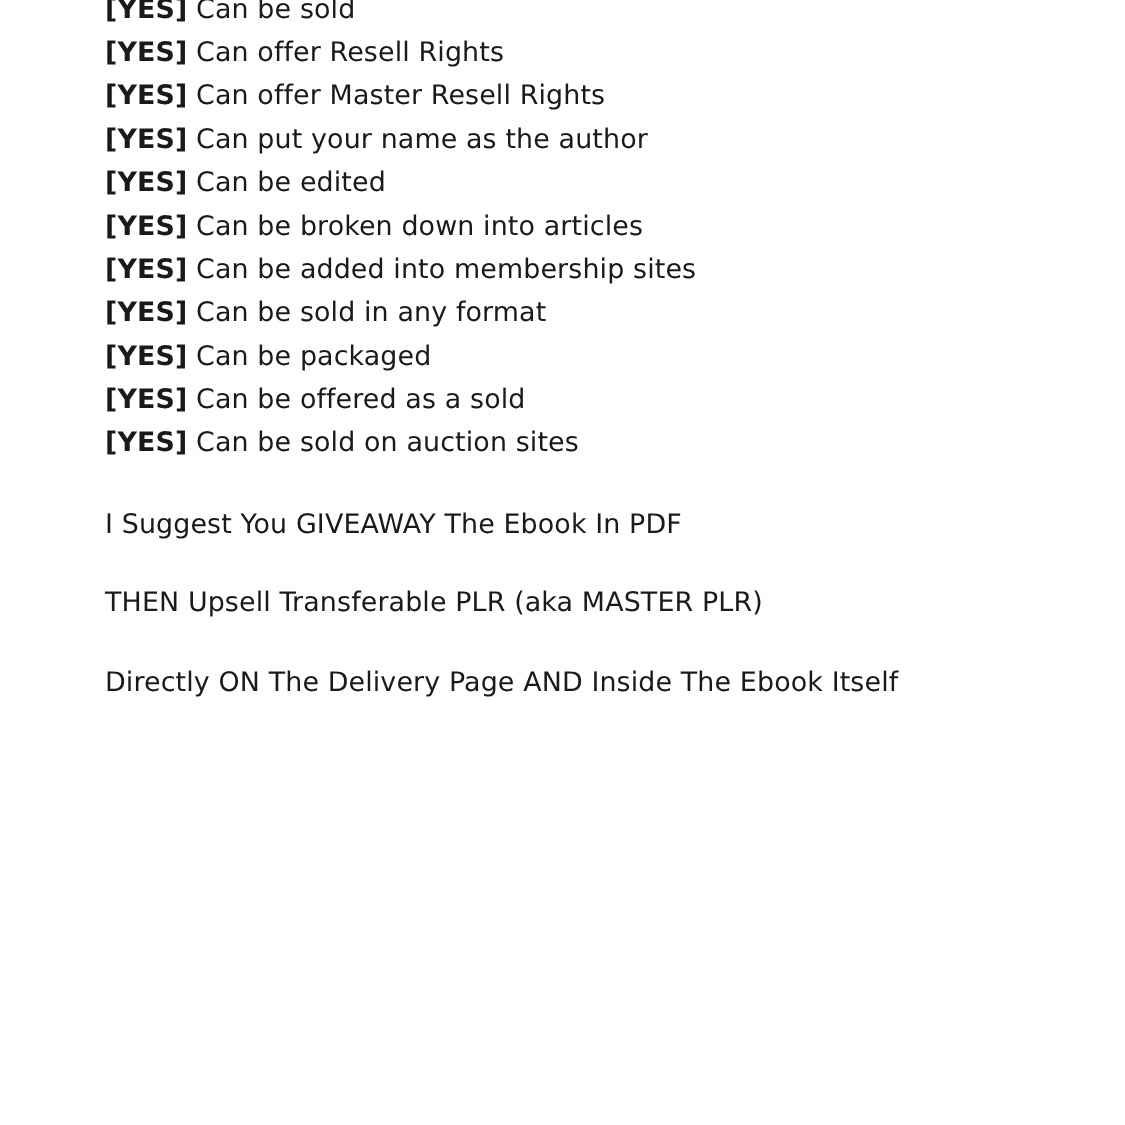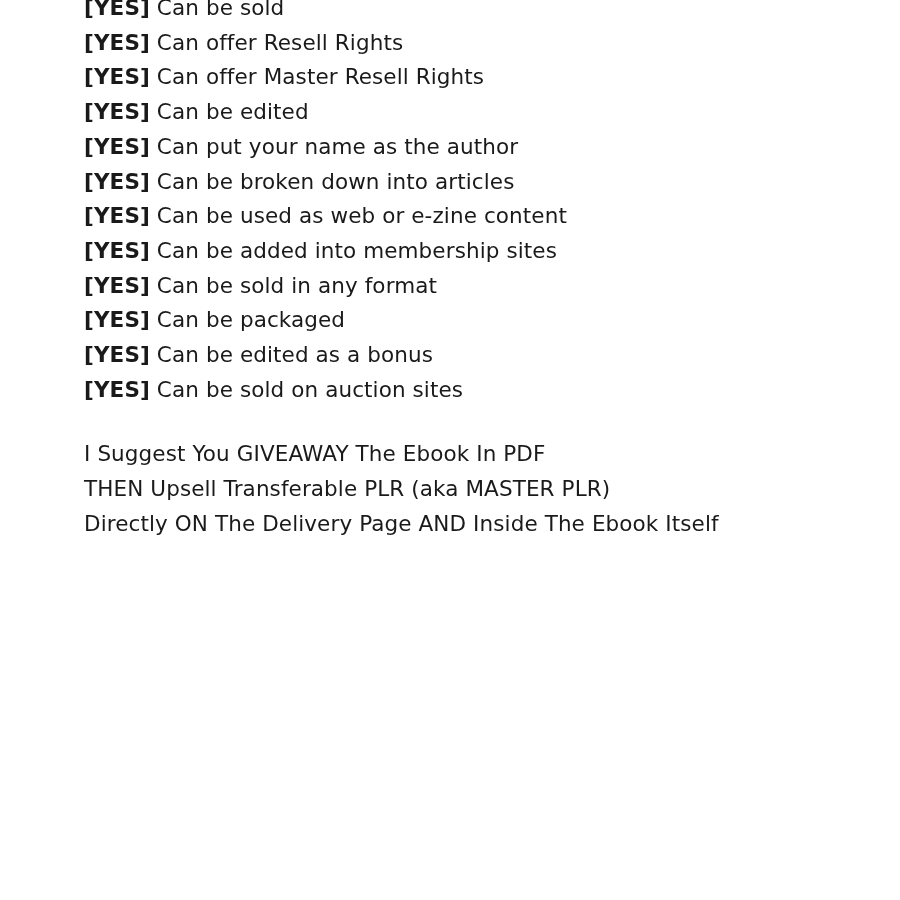--- a/index.html
+++ b/index.html
@@ -46,20 +46,21 @@
     display: inline;
   }
   .closing {
     margin-top: 30px;
   }
   .closing-line {
     font-size: 21.5px;
     line-height: 34.7px;
     white-space: nowrap;
     letter-spacing: 0.1px;
+    margin-top: 29px;
   }
 </style>
 </head>
 <body>
 
 <div class="page">
 
   <ul class="rights-list">
     <li class="rights-item">
       <span class="tag"><span class="tag-text">[YES]</span></span>
@@ -68,49 +69,45 @@
     <li class="rights-item">
       <span class="tag"><span class="tag-text">[YES]</span></span>
       <span class="rights-text">Can offer Resell Rights</span>
     </li>
     <li class="rights-item">
       <span class="tag"><span class="tag-text">[YES]</span></span>
       <span class="rights-text">Can offer Master Resell Rights</span>
     </li>
     <li class="rights-item">
       <span class="tag"><span class="tag-text">[YES]</span></span>
+      <span class="rights-text">Can put your name as the author</span>
+    </li>
+    <li class="rights-item">
+      <span class="tag"><span class="tag-text">[YES]</span></span>
       <span class="rights-text">Can be edited</span>
     </li>
     <li class="rights-item">
       <span class="tag"><span class="tag-text">[YES]</span></span>
-      <span class="rights-text">Can put your name as the author</span>
-    </li>
-    <li class="rights-item">
-      <span class="tag"><span class="tag-text">[YES]</span></span>
       <span class="rights-text">Can be broken down into articles</span>
-    </li>
-    <li class="rights-item">
-      <span class="tag"><span class="tag-text">[YES]</span></span>
-      <span class="rights-text">Can be used as web or e-zine content</span>
     </li>
     <li class="rights-item">
       <span class="tag"><span class="tag-text">[YES]</span></span>
       <span class="rights-text">Can be added into membership sites</span>
     </li>
     <li class="rights-item">
       <span class="tag"><span class="tag-text">[YES]</span></span>
       <span class="rights-text">Can be sold in any format</span>
     </li>
     <li class="rights-item">
       <span class="tag"><span class="tag-text">[YES]</span></span>
       <span class="rights-text">Can be packaged</span>
     </li>
     <li class="rights-item">
       <span class="tag"><span class="tag-text">[YES]</span></span>
-      <span class="rights-text">Can be edited as a bonus</span>
+      <span class="rights-text">Can be offered as a sold</span>
     </li>
     <li class="rights-item">
       <span class="tag"><span class="tag-text">[YES]</span></span>
       <span class="rights-text">Can be sold on auction sites</span>
     </li>
   </ul>
 
   <div class="closing">
     <div class="closing-line">I Suggest You GIVEAWAY The Ebook In PDF</div>
     <div class="closing-line">THEN Upsell Transferable PLR (aka MASTER PLR)</div>

